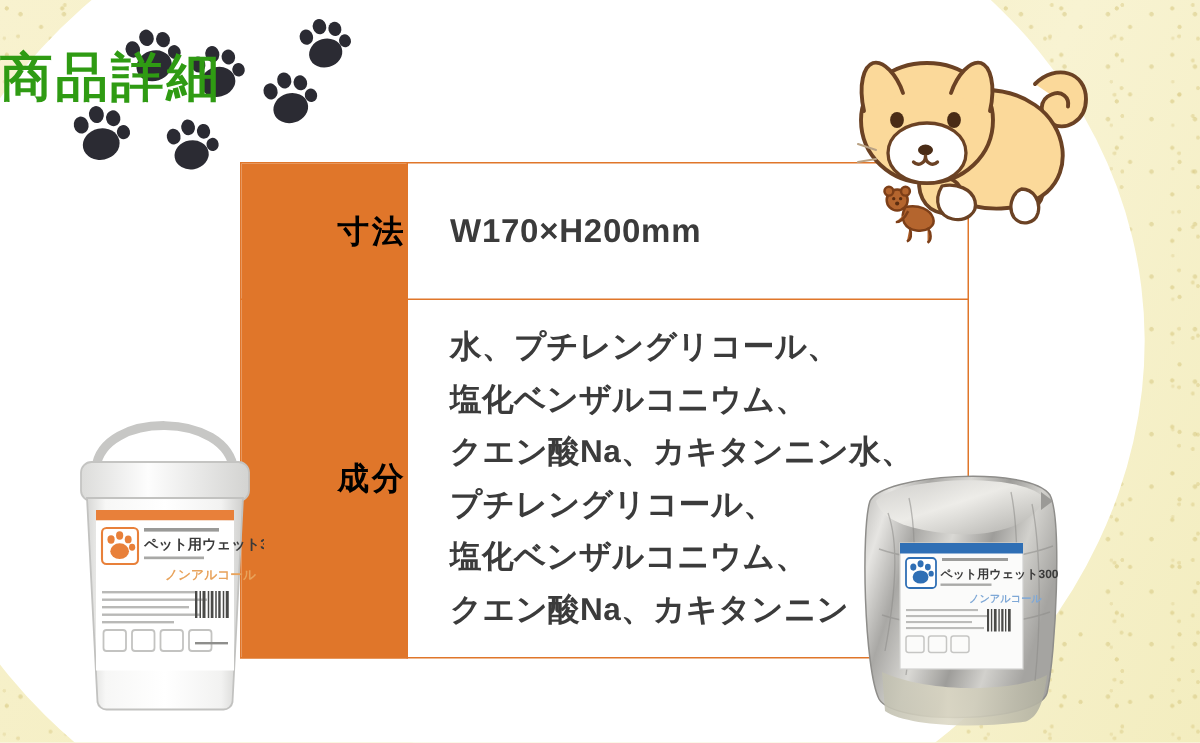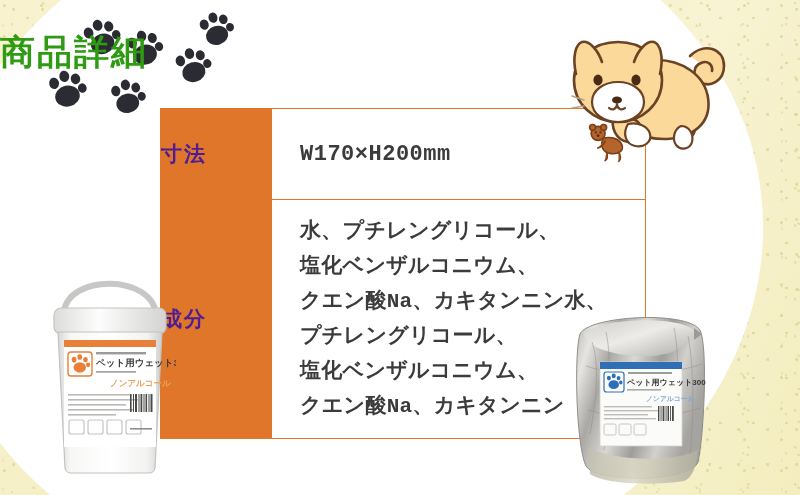--- a/index.html
+++ b/index.html
@@ -93,35 +93,34 @@
     table-layout: fixed;
   }
   .spec-table td {
     border: 1px solid #e0762a;
     padding: 0;
     vertical-align: middle;
   }
   .lbl-cell {
     width: 110px;
     background: #e0762a;
-    color: #4c1d95;
-    text-align: left;
+    color: #000000;
+    text-align: right;
     font-size: 21px;
     font-weight: bold;
     letter-spacing: 2px;
     border-color: #e0762a !important;
   }
   .val-cell {
     background: #ffffff;
     color: #3b3b3b;
     padding: 10px 0 10px 28px !important;
     font-size: 22px;
     font-weight: bold;
     letter-spacing: .5px;
-    font-family: Liberation Mono, monospace;
   }
   .row-size .lbl-cell, .row-size .val-cell { height: 70px; }
   .row-ing .lbl-cell { height: 238px; }
   .val-cell.ingredients {
     font-size: 21px;
     line-height: 35px;
     letter-spacing: .3px;
     padding-top: 14px !important;
     padding-bottom: 14px !important;
   }

